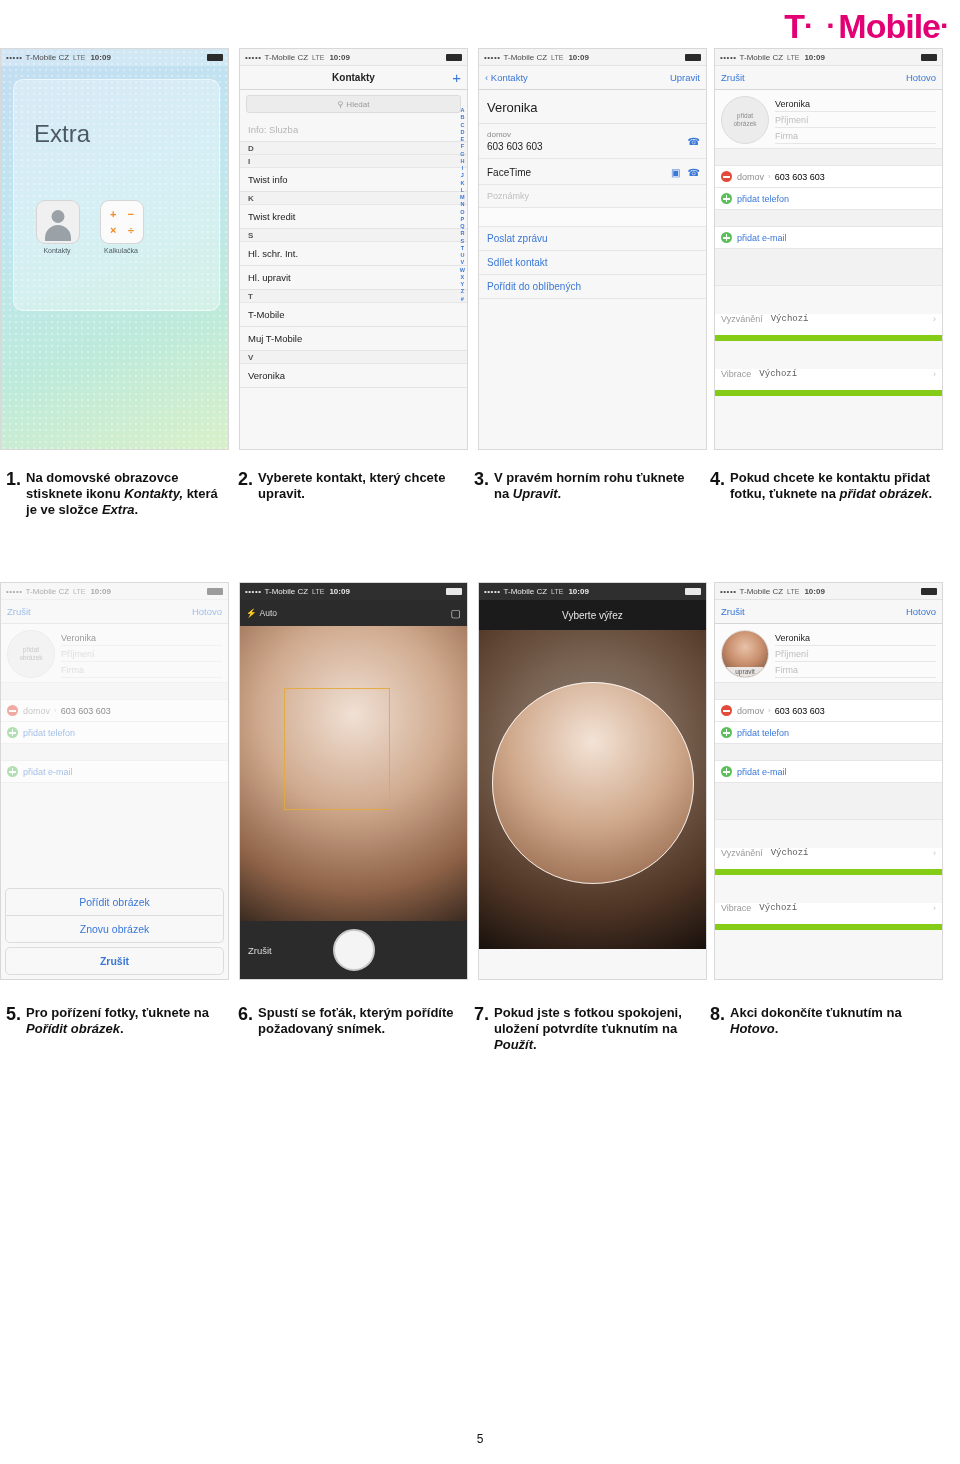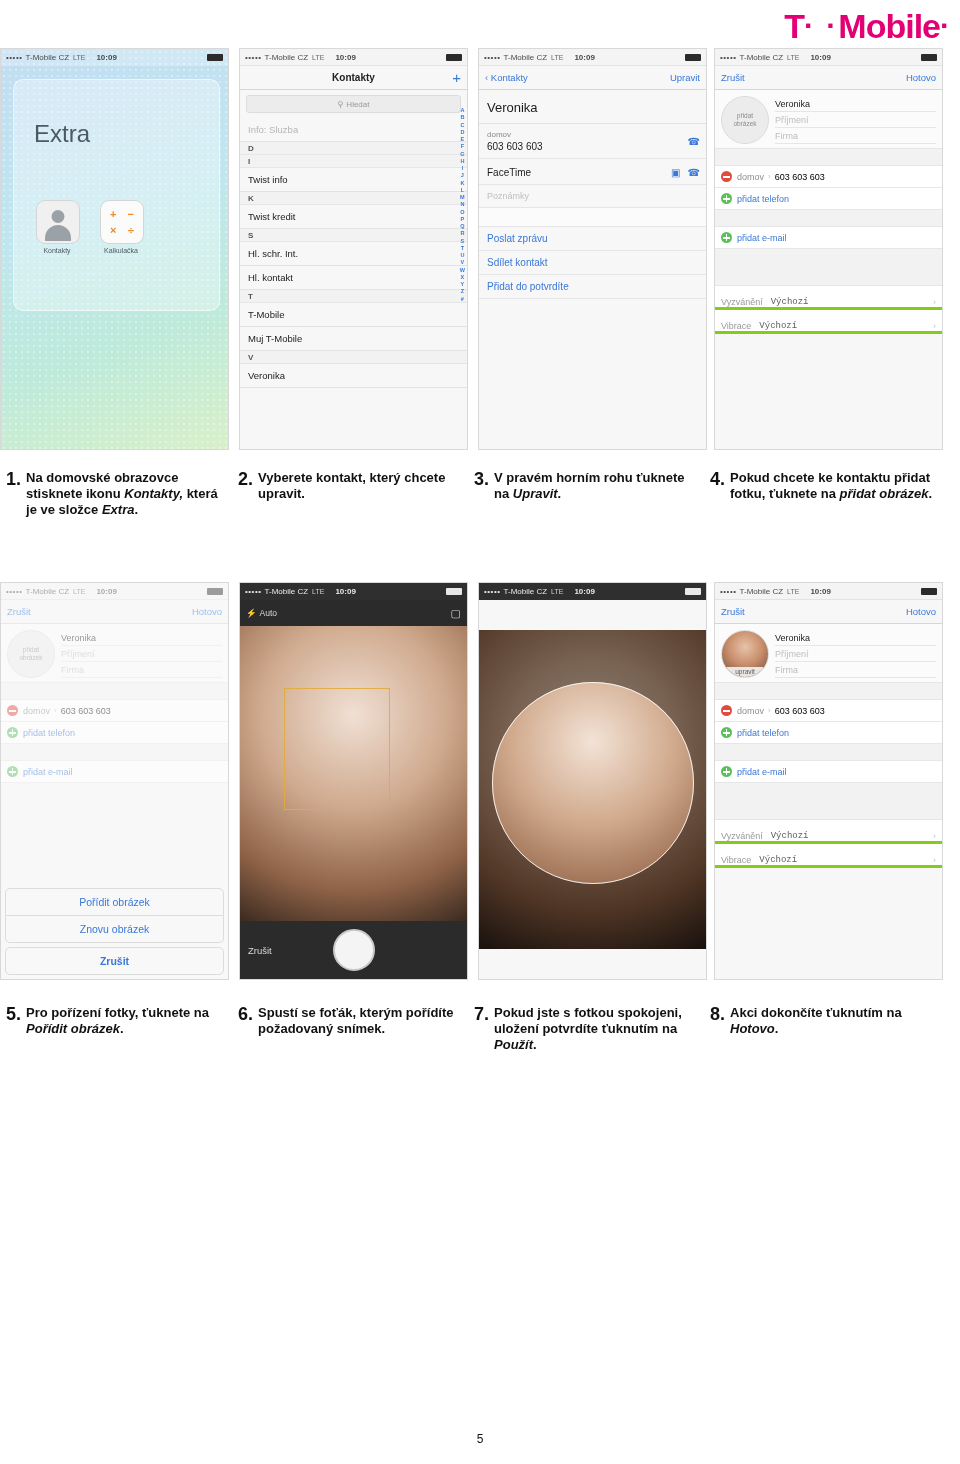--- a/index.html
+++ b/index.html
@@ -89,21 +89,21 @@
     color: #4a4a4a;
     display: flex;
     align-items: center;
     padding: 0 5px;
     box-sizing: border-box;
     font-family: "Liberation Sans", sans-serif;
   }
   .statusbar .dots { letter-spacing: 0.5px; font-size: 8px; }
   .statusbar .carrier { margin-left: 3px; }
   .statusbar .lte { margin-left: 4px; font-size: 7px; color: #666; }
-  .statusbar .time { margin-left: 11px; font-weight: bold; }
+  .statusbar .time { margin-left: 5px; font-weight: bold; }
   .statusbar .batt {
     margin-left: auto;
     width: 16px; height: 7px;
     background: #2b2b2b;
     border-radius: 1px;
   }
   .statusbar.dark {
     background: #2f2f2f;
     color: #e8e8e8;
     border-bottom: none;
@@ -368,27 +368,28 @@
     left: 4.7px; top: 2.3px;
     width: 1.5px; height: 6.4px;
     background: #fff;
   }
   .list-row .sub { color: #8e8e8e; margin-right: 4px; }
   .list-row .chev { color: #c2c2c2; margin-right: 4px; font-size: 8px; }
   .list-row .blue { color: #3a78d8; text-align: center; }
   .settings-row {
     height: 21px;
     display: flex;
-    align-items: flex-end;
+    align-items: flex-start;
     padding: 0 6px;
-    border-bottom: 3px solid #84cc16;
+    border-bottom: 6px solid #84cc16;
     font-size: 9px;
     color: #9a9a9a;
     position: relative;
     background: #fff;
+    margin-top: 28px;
   }
   .settings-row .rv { color: #5d5d5d; margin-left: 8px; font-family: Liberation Mono, monospace; }
   .settings-row .chev-r {
     position: absolute; right: 6px; color: #c6c6c6; font-size: 9px;
   }
   .gap-band { height: 16px; background: #f2f2f2; border-bottom: 1px solid #e6e6e6; }
 
   
   .sheet-overlay {
     position: absolute;
@@ -625,21 +626,21 @@
       </div>
       <div class="contact-list">
         <div class="contact-row faded">Info: Sluzba</div>
         <div class="contact-row letter">D</div>
         <div class="contact-row letter">I</div>
         <div class="contact-row">Twist info</div>
         <div class="contact-row letter">K</div>
         <div class="contact-row">Twist kredit</div>
         <div class="contact-row letter">S</div>
         <div class="contact-row">Hl. schr. Int.</div>
-        <div class="contact-row">Hl. kontakt</div>
+        <div class="contact-row">Hl. upravit</div>
         <div class="contact-row letter">T</div>
         <div class="contact-row">T-Mobile</div>
         <div class="contact-row">Muj T-Mobile</div>
         <div class="contact-row letter">V</div>
         <div class="contact-row">Veronika</div>
       </div>
       <div class="alpha-index">
         <span>A</span>
         <span>B</span>
         <span>C</span>
@@ -699,21 +700,21 @@
         <div class="faded">Poznámky</div>
       </div>
       <div class="spacer-gap"></div>
       <div class="detail-row">
         <div class="blue">Poslat zprávu</div>
       </div>
       <div class="detail-row">
         <div class="blue">Sdílet kontakt</div>
       </div>
       <div class="detail-row">
-        <div class="blue">Přidat do potvrdíte</div>
+        <div class="blue">Pořídit do oblíbených</div>
       </div>
     </div>
 
     <div class="shot c4">
       <div class="statusbar">
         <span class="dots">•••••</span>
         <span class="carrier">T-Mobile CZ</span>
         <span class="lte">LTE</span>
         <span class="time">10:09</span>
         <span class="batt"></span>
@@ -856,20 +857,23 @@
     </div>
 
     <div class="shot c3">
       <div class="statusbar dark">
         <span class="dots">•••••</span>
         <span class="carrier">T-Mobile CZ</span>
         <span class="lte">LTE</span>
         <span class="time">10:09</span>
         <span class="batt"></span>
       </div>
+      <div class="crop-head">
+        <span>Vyberte výřez</span>
+      </div>
       <div class="crop-view">
         <div class="crop-photo"></div>
         <div class="crop-circle"></div>
       </div>
     </div>
 
     <div class="shot c4">
       <div class="statusbar">
         <span class="dots">•••••</span>
         <span class="carrier">T-Mobile CZ</span>

